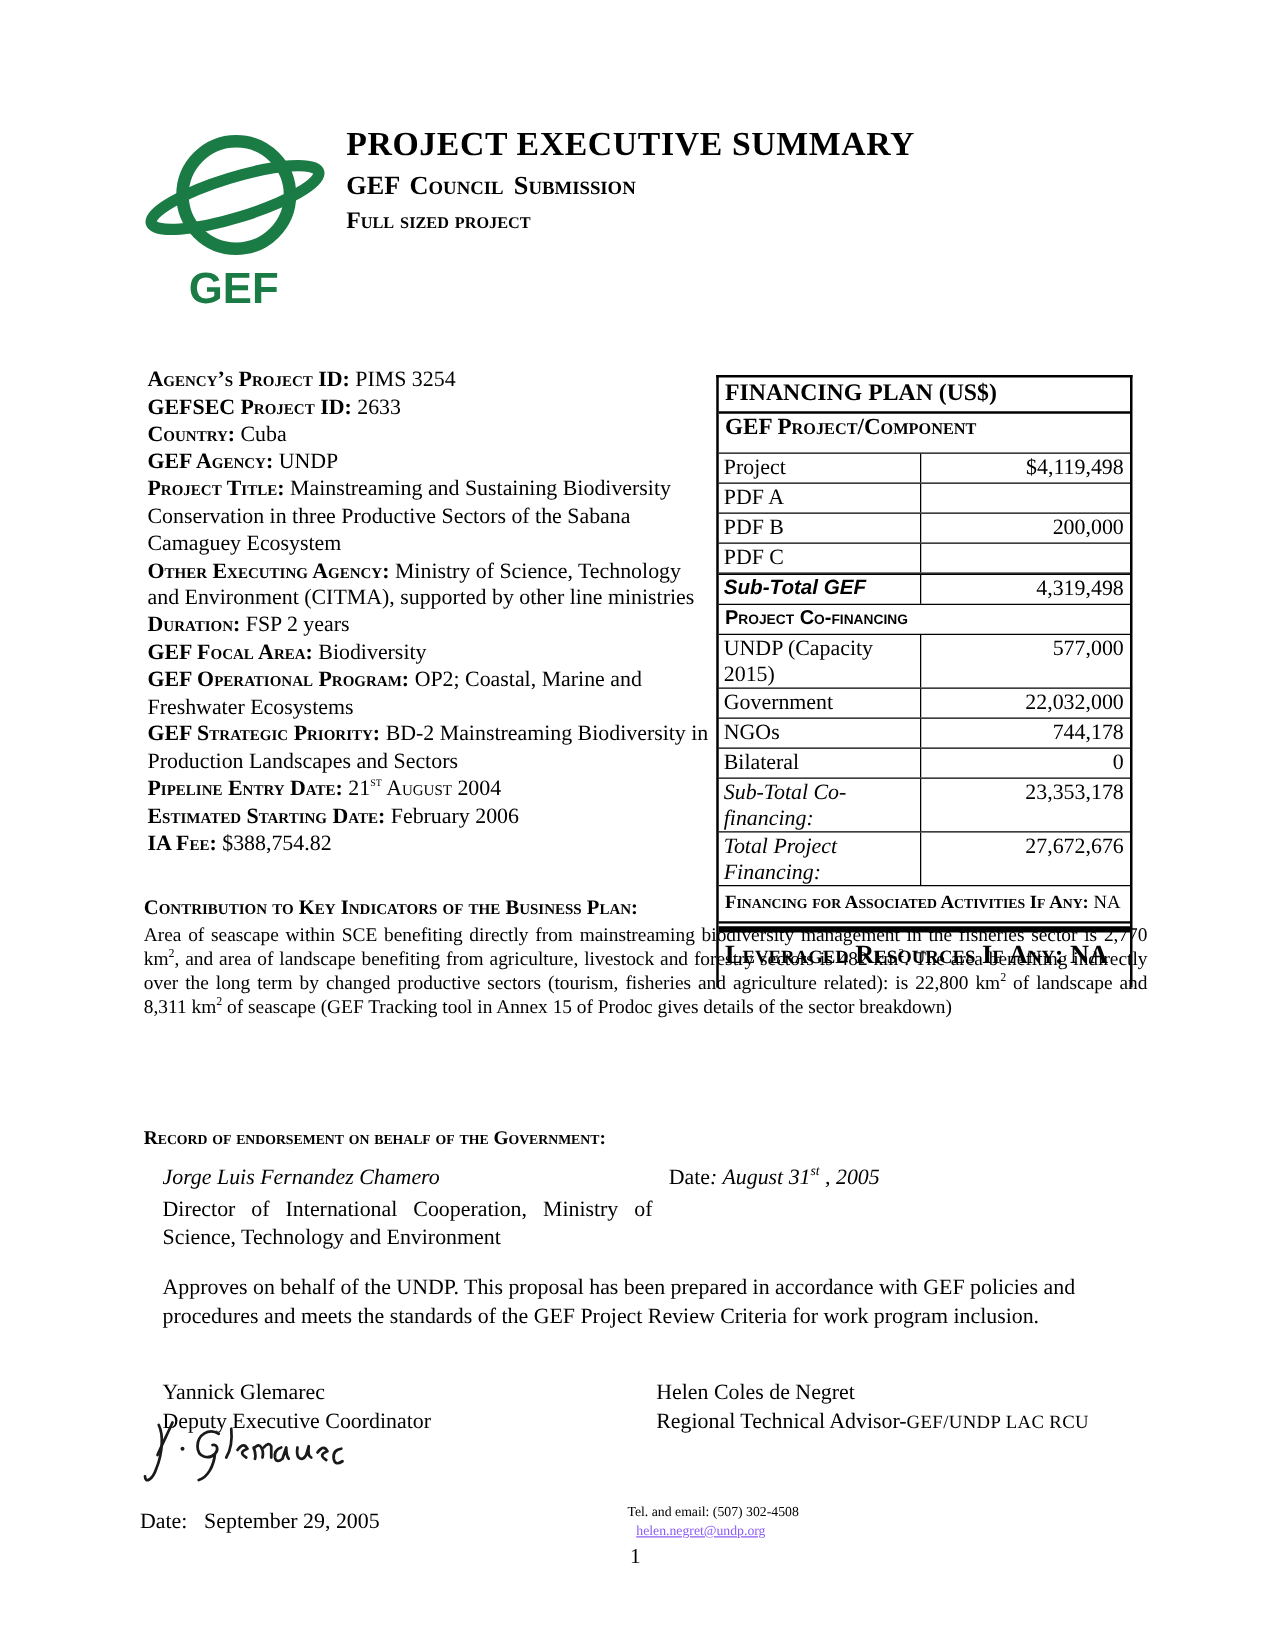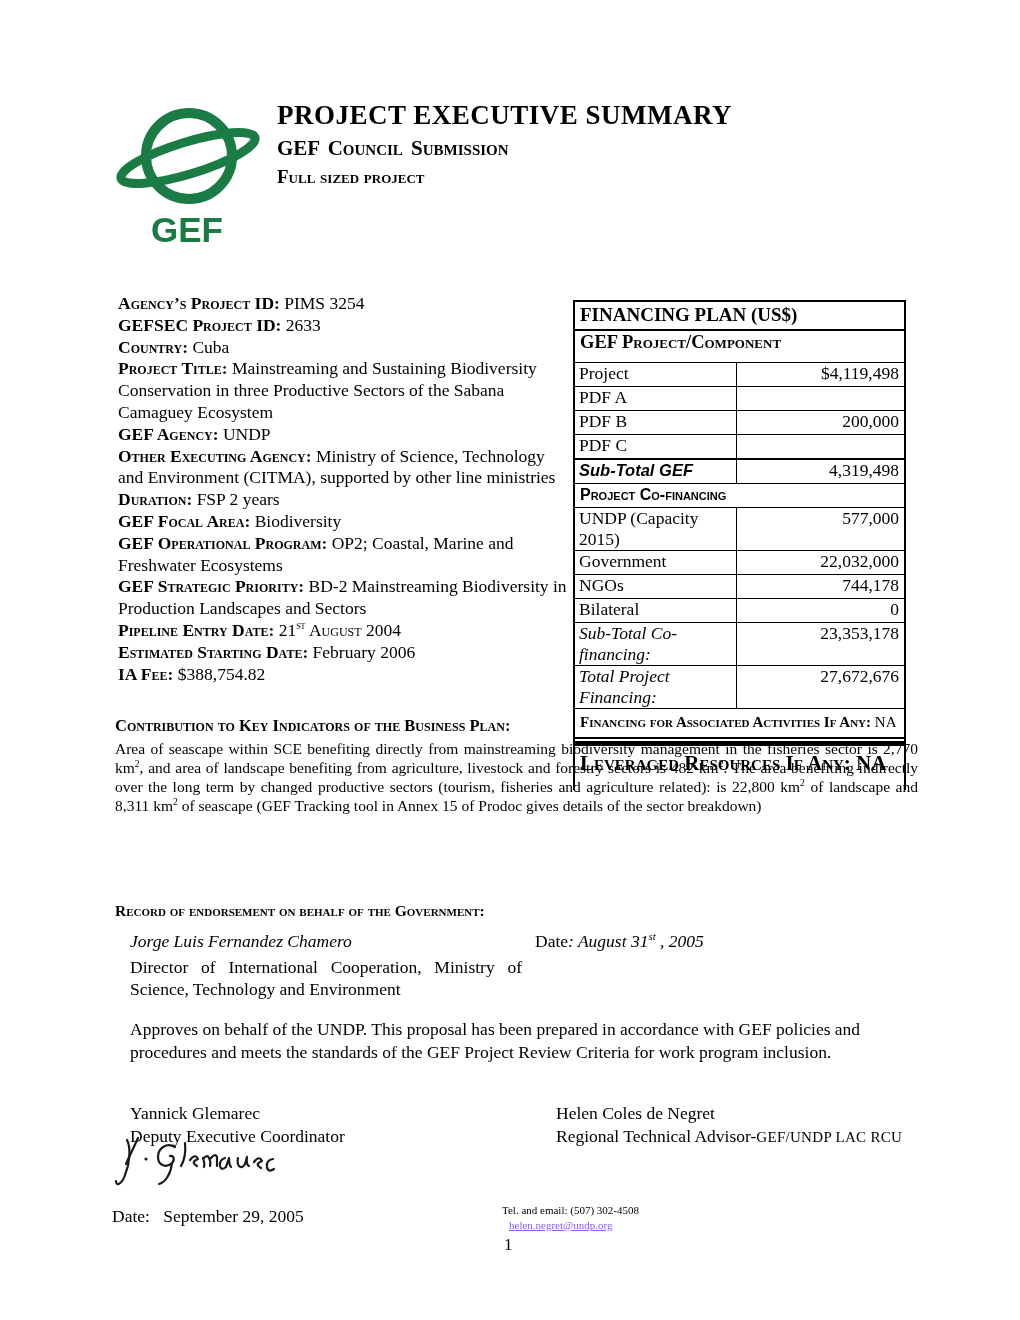--- a/index.html
+++ b/index.html
@@ -48,21 +48,21 @@
   .endorsement{left:115px;top:902px;width:800px;}
   .endorse-heading{font-weight:bold;font-variant:small-caps;font-size:15.5px;}
   .endorse-row{position:relative;margin:11px 0 0 15px;font-size:17.5px;}
   .endorse-name{font-style:italic;}
   .endorse-date{position:absolute;left:405px;top:0;}
   .endorse-date i{font-style:italic;}
   .endorse-title{margin:4px 0 0 15px;width:392px;text-align:justify;font-size:17.5px;line-height:22px;}
 
   
   .approval{left:130px;top:1018px;width:783px;font-size:17.5px;line-height:22.5px;}
-  .signers{display:flex;margin-top:39px;gap:31px;}
+  .signers{display:flex;margin-top:39px;}
   .signer-left{width:395px;}
   .signer-right{flex:1;}
   .signer .nm{display:block;}
   .caps-part{font-size:15px;letter-spacing:0.3px;}
 
   
   .sig{left:113px;top:1133px;}
 
   
   .footer-date{left:112px;top:1206px;font-size:17.5px;}
@@ -88,22 +88,22 @@
 <div class="abs title-block">
   <div class="doc-title">PROJECT EXECUTIVE SUMMARY</div>
   <div class="doc-sub1">GEF Council Submission</div>
   <div class="doc-sub2">Full sized project</div>
 </div>
 
 <div class="abs info-col">
   <div class="info-item"><span class="lbl">Agency’s Project ID:</span><span> PIMS 3254</span></div>
   <div class="info-item"><span class="lbl">GEFSEC Project ID:</span><span> 2633</span></div>
   <div class="info-item"><span class="lbl">Country:</span><span> Cuba</span></div>
+  <div class="info-item"><span class="lbl">GEF Agency:</span><span> UNDP</span></div>
   <div class="info-item"><span class="lbl">Project Title:</span><span> Mainstreaming and Sustaining Biodiversity Conservation in three Productive Sectors of the Sabana Camaguey Ecosystem</span></div>
-  <div class="info-item"><span class="lbl">GEF Agency:</span><span> UNDP</span></div>
   <div class="info-item"><span class="lbl">Other Executing Agency:</span><span> Ministry of Science, Technology and Environment (CITMA), supported by other line ministries</span></div>
   <div class="info-item"><span class="lbl">Duration:</span><span> FSP 2 years</span></div>
   <div class="info-item"><span class="lbl">GEF Focal Area:</span><span> Biodiversity</span></div>
   <div class="info-item"><span class="lbl">GEF Operational Program:</span><span> OP2; Coastal, Marine and Freshwater Ecosystems</span></div>
   <div class="info-item"><span class="lbl">GEF Strategic Priority:</span><span> BD-2 Mainstreaming Biodiversity in Production Landscapes and Sectors</span></div>
   <div class="info-item"><span class="lbl">Pipeline Entry Date:</span><span> 21</span><sup class="sc">st</sup><span class="sc"> August 2004</span></div>
   <div class="info-item"><span class="lbl">Estimated Starting Date:</span><span> February 2006</span></div>
   <div class="info-item"><span class="lbl">IA Fee:</span><span> $388,754.82</span></div>
 </div>
 

